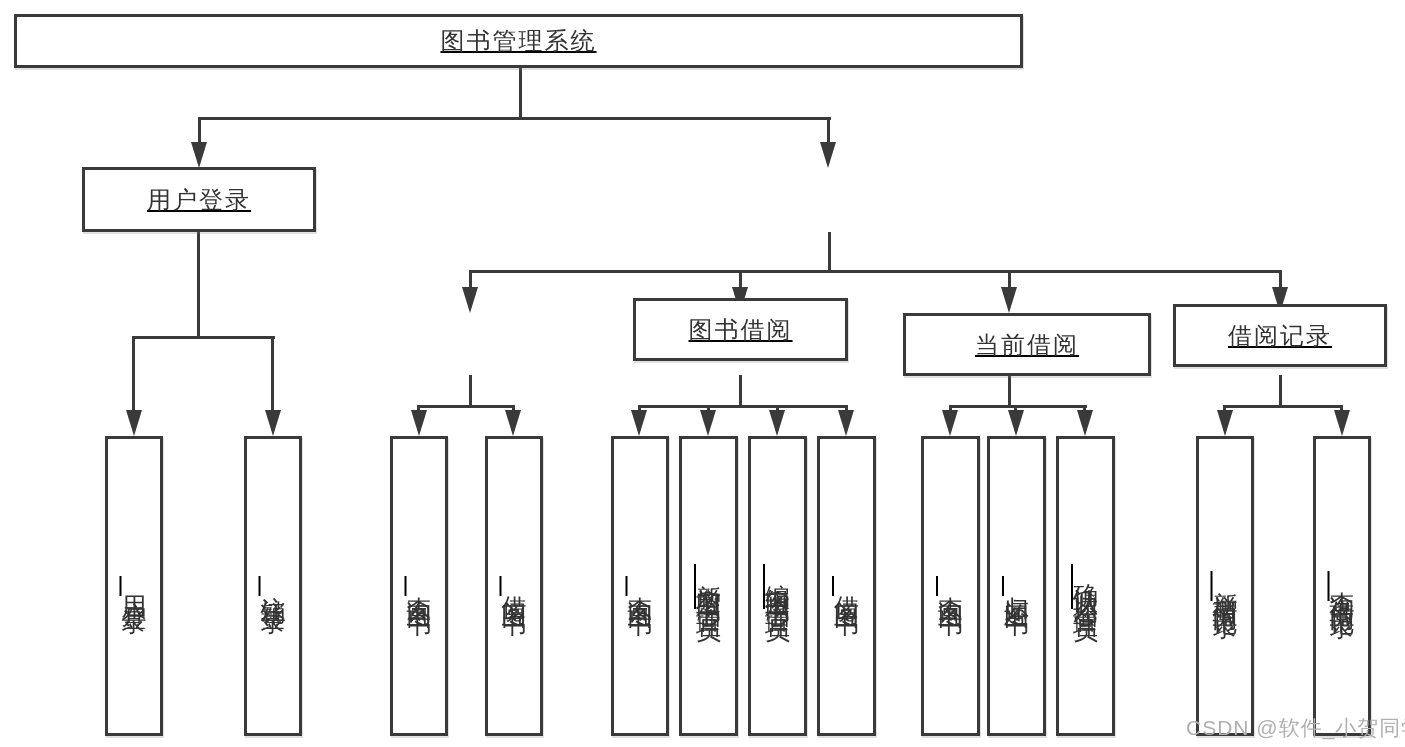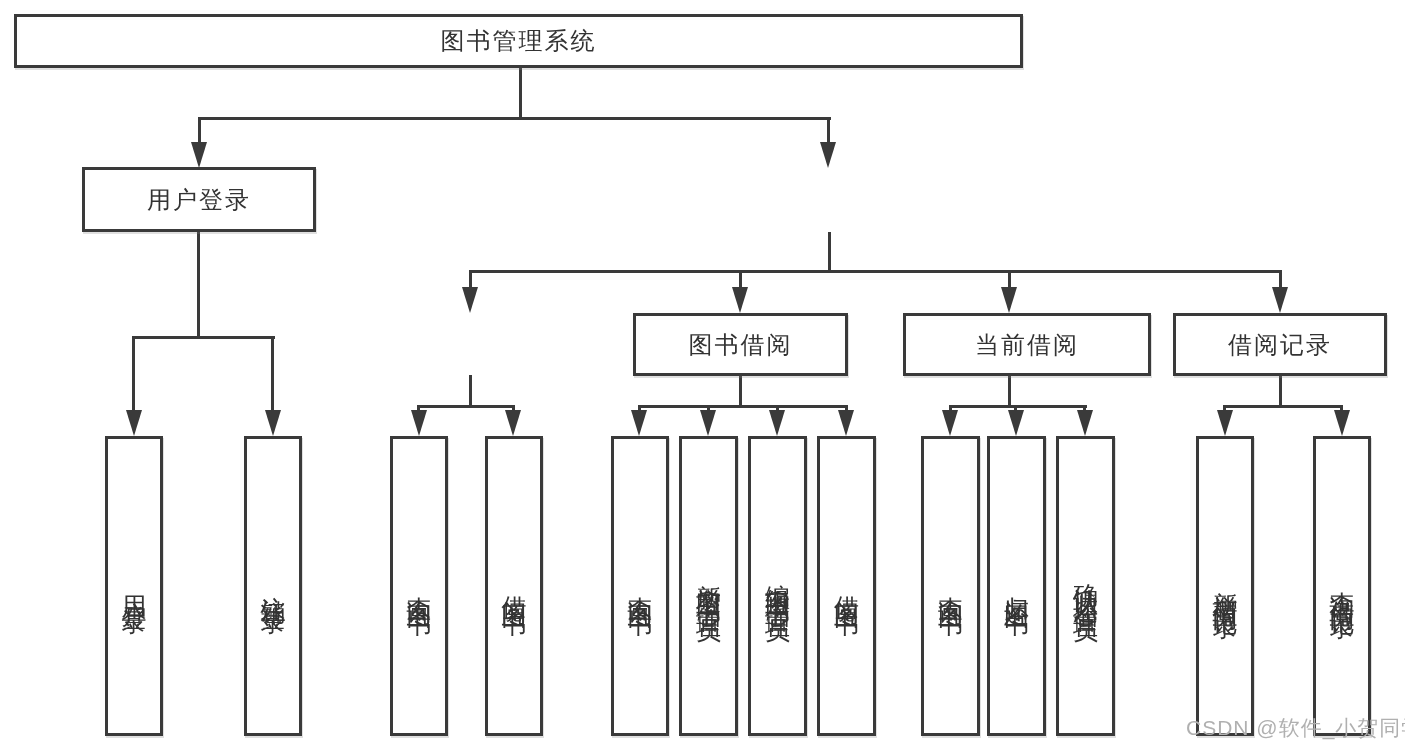--- a/index.html
+++ b/index.html
@@ -33,20 +33,21 @@
   }
   .box {
     position: absolute;
     background: #ffffff;
     border: 3px solid var(--line);
     display: flex;
     align-items: center;
     justify-content: center;
     z-index: 2;
     box-shadow: 1px 2px 0 rgba(130,130,130,0.25);
+    text-decoration: underline;
   }
   .hlabel {
     font-size: 24px;
     color: var(--text);
     letter-spacing: 2px;
     white-space: nowrap;
   }
   .vlabel {
     writing-mode: vertical-rl;
     text-orientation: mixed;
@@ -132,27 +133,27 @@
   <div class="arr" style="left:1334px; top:410px;"></div>
 
   <div class="box" style="left:14px; top:14px; width:1009px; height:54px;">
     <span class="hlabel">图书管理系统</span>
   </div>
 
   <div class="box" style="left:82px; top:167px; width:234px; height:65px;">
     <span class="hlabel">用户登录</span>
   </div>
 
-  <div class="box" style="left:633px; top:313px; width:215px; height:63px;">
+  <div class="box" style="left:633px; top:298px; width:215px; height:63px;">
     <span class="hlabel">图书借阅</span>
   </div>
   <div class="box" style="left:903px; top:313px; width:248px; height:63px;text-align:right;">
     <span class="hlabel">当前借阅</span>
   </div>
-  <div class="box" style="left:1173px; top:313px; width:214px; height:63px;">
+  <div class="box" style="left:1173px; top:304px; width:214px; height:63px;">
     <span class="hlabel">借阅记录</span>
   </div>
 
   <div class="box" style="left:105px; top:436px; width:58px; height:300px;">
     <span class="vlabel">用户登录</span>
   </div>
   <div class="box" style="left:244px; top:436px; width:58px; height:300px;">
     <span class="vlabel">注销登录</span>
   </div>
 

